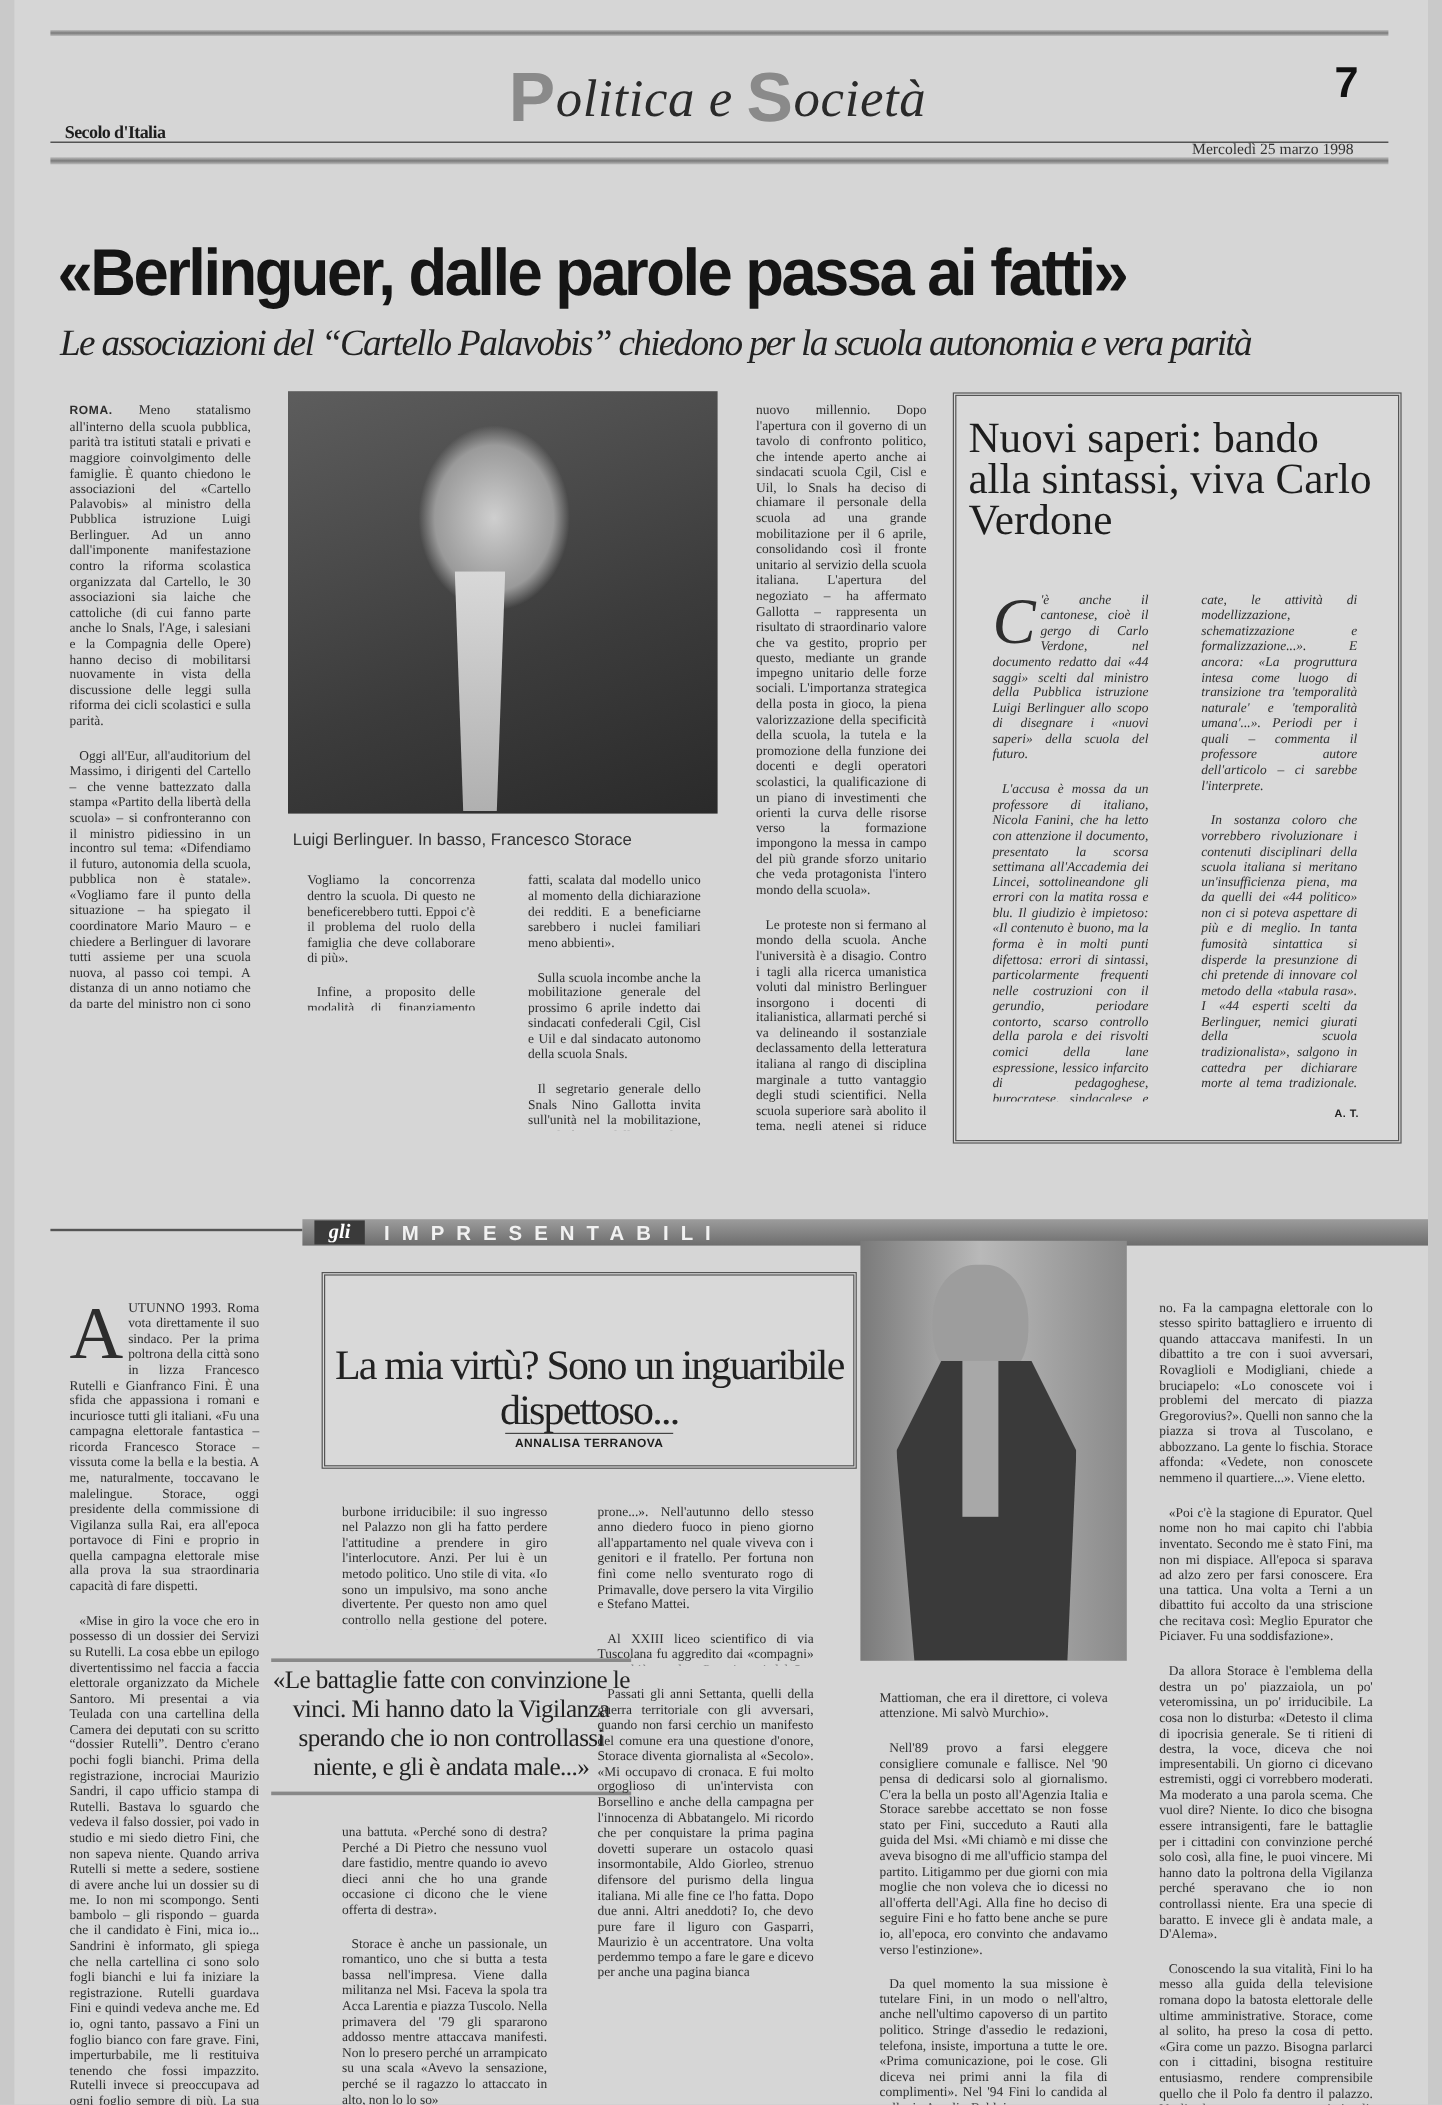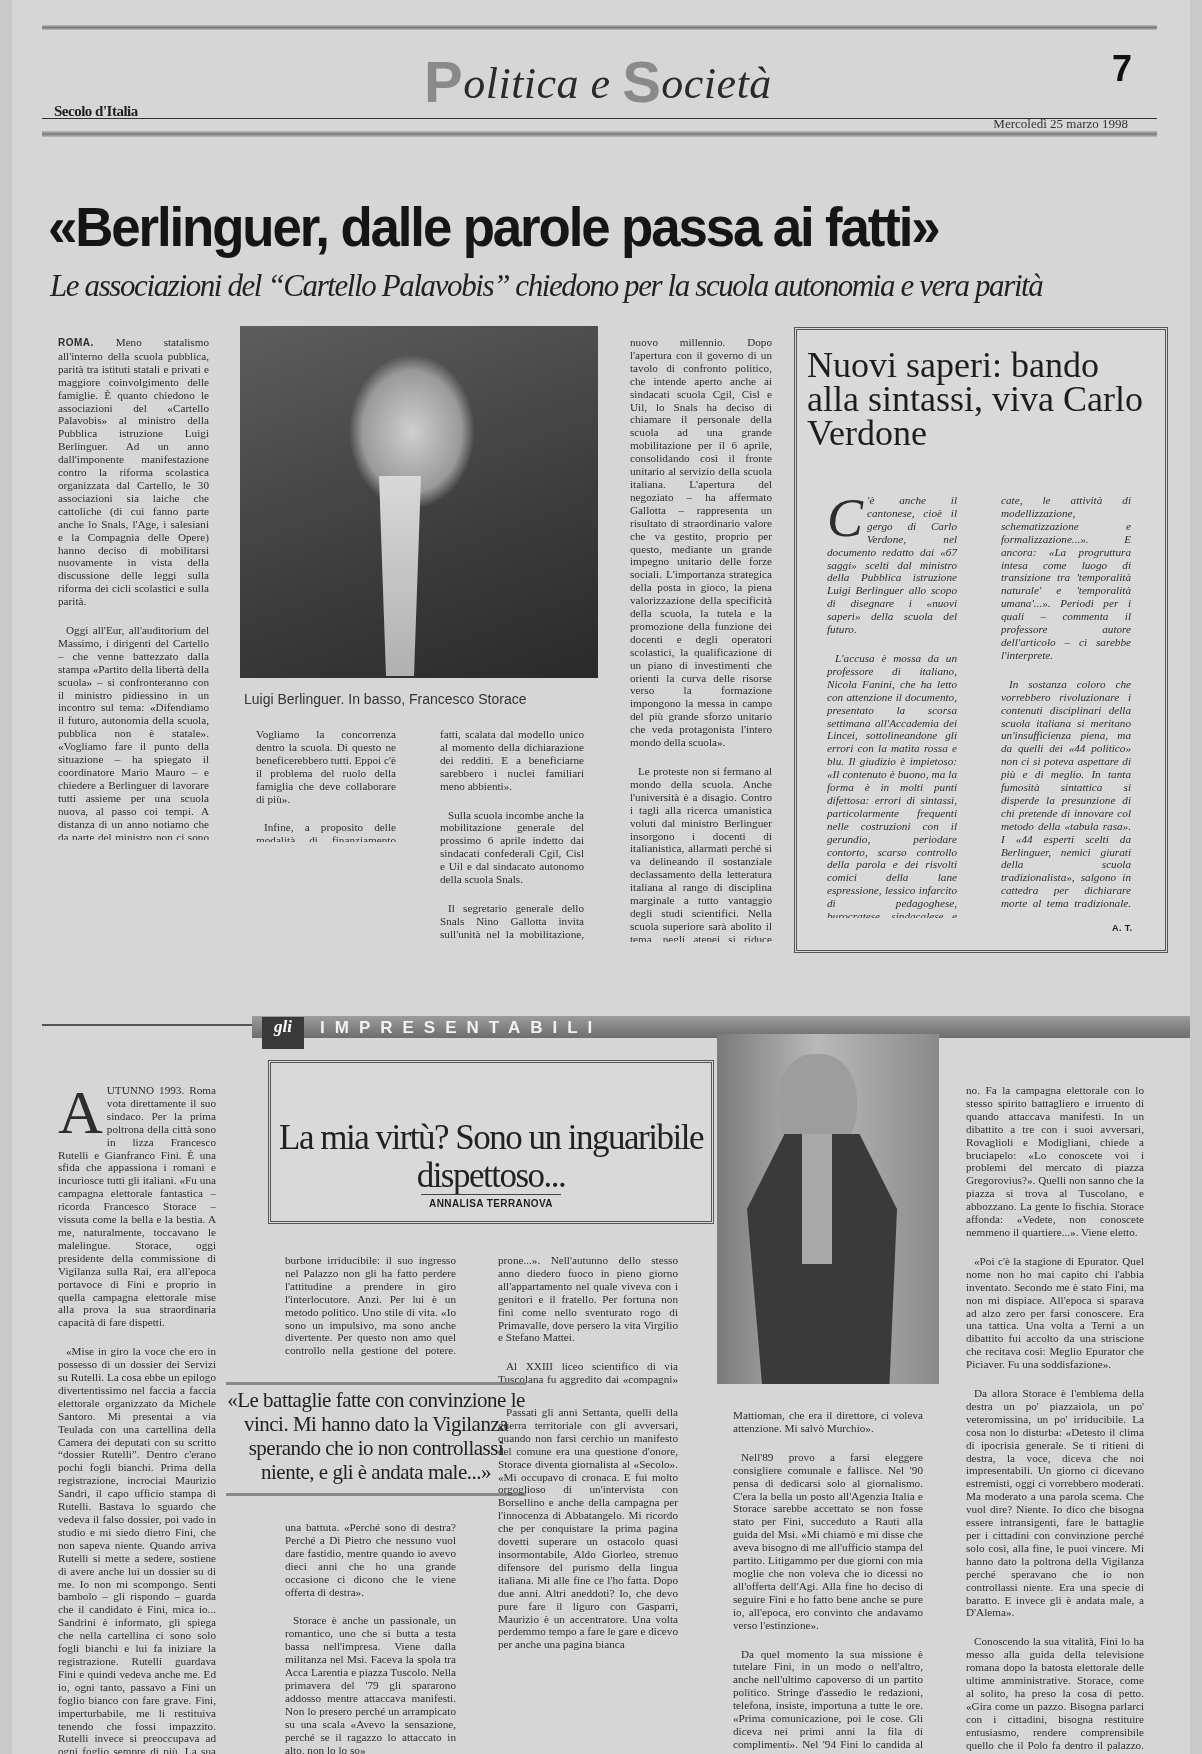--- a/index.html
+++ b/index.html
@@ -19,21 +19,21 @@
   .col p{margin:16px;text-indent:8px;}
   .col p.first{text-indent:0;}
   .col .sc{font-family:"Liberation Sans",sans-serif;font-weight:bold;font-size:10px;letter-spacing:0.5px;}
   .photo{position:absolute;background:#555;overflow:hidden;}
   .caption{position:absolute;font-family:"Liberation Sans",sans-serif;font-size:14px;color:#333;}
   .box{position:absolute;border:3px double #555;background:#d9d9d9;}
   .box-title{position:absolute;font-size:36px;line-height:34px;color:#1d1d1d;}
   .italic-col{font-style:italic;}
   .dropcap{float:left;font-size:54px;line-height:44px;margin:2px 4px 0 0;font-family:"Liberation Serif",serif;}
   .banner{position:absolute;left:240px;top:1016px;width:938px;height:22px;background:linear-gradient(#9c9c9c,#6d6d6d);}
-  .banner .gli{position:absolute;left:10px;top:1px;width:42px;height:32px;background:#3a3a3a;color:#fff;font-style:italic;font-weight:bold;font-size:17px;line-height:19px;text-align:center;font-family:"Liberation Serif",serif;}
+  .banner .gli{position:absolute;left:10px;top:1px;width:42px;height:20px;background:#3a3a3a;color:#fff;font-style:italic;font-weight:bold;font-size:17px;line-height:19px;text-align:center;font-family:"Liberation Serif",serif;}
   .banner .word{position:absolute;left:68px;top:2px;font-family:"Liberation Sans",sans-serif;font-weight:bold;font-size:17px;letter-spacing:10px;color:#f1f1f1;}
   .rule{position:absolute;height:1px;background:#666;}
   .quote{position:absolute;text-align:center;font-size:21px;line-height:24px;color:#222;letter-spacing:-0.5px;}
   .byline{position:absolute;font-family:"Liberation Sans",sans-serif;font-weight:bold;font-size:10px;letter-spacing:0.4px;}
 </style>
 </head>
 <body>
 
 <div class="page">
 
@@ -70,21 +70,21 @@
   <div class="col" style="left:228px;top:842px;width:172px;height:100px;"></div>
 
   <div class="col" style="left:602px;top:320px;width:174px;height:622px;">
     <p class="first">nuovo millennio. Dopo l'apertura con il governo di un tavolo di confronto politico, che intende aperto anche ai sindacati scuola Cgil, Cisl e Uil, lo Snals ha deciso di chiamare il personale della scuola ad una grande mobilitazione per il 6 aprile, consolidando così il fronte unitario al servizio della scuola italiana. L'apertura del negoziato – ha affermato Gallotta – rappresenta un risultato di straordinario valore che va gestito, proprio per questo, mediante un grande impegno unitario delle forze sociali. L'importanza strategica della posta in gioco, la piena valorizzazione della specificità della scuola, la tutela e la promozione della funzione dei docenti e degli operatori scolastici, la qualificazione di un piano di investimenti che orienti la curva delle risorse verso la formazione impongono la messa in campo del più grande sforzo unitario che veda protagonista l'intero mondo della scuola».</p>
     <p>Le proteste non si fermano al mondo della scuola. Anche l'università è a disagio. Contro i tagli alla ricerca umanistica voluti dal ministro Berlinguer insorgono i docenti di italianistica, allarmati perché si va delineando il sostanziale declassamento della letteratura italiana al rango di disciplina marginale a tutto vantaggio degli studi scientifici. Nella scuola superiore sarà abolito il tema, negli atenei si riduce l'importanza dell'esame di letteratura italiana. È un attacco concentrico alla scrittura a tutto vantaggio dell'efficientismo e del pragmatismo. Ne guadagnerà la demagogia, ma non certo la qualità dell'insegnamento impartito agli studenti di ogni ordine e grado.</p>
   </div>
 
   <div class="box" style="left:782px;top:327px;width:368px;height:620px;">
     <div class="box-title" style="left:10px;top:18px;width:348px;">Nuovi saperi: bando alla sintassi, viva Carlo Verdone</div>
     <div class="col italic-col" style="left:14px;top:148px;width:162px;height:440px;">
-      <p class="first"><span class="dropcap">C</span><span>'è anche il cantonese, cioè il gergo di Carlo Verdone, nel documento redatto dai «67 saggi» scelti dal ministro della Pubblica istruzione Luigi Berlinguer allo scopo di disegnare i «nuovi saperi» della scuola del futuro.</span></p>
+      <p class="first"><span class="dropcap">C</span><span>'è anche il cantonese, cioè il gergo di Carlo Verdone, nel documento redatto dai «44 saggi» scelti dal ministro della Pubblica istruzione Luigi Berlinguer allo scopo di disegnare i «nuovi saperi» della scuola del futuro.</span></p>
       <p>L'accusa è mossa da un professore di italiano, Nicola Fanini, che ha letto con attenzione il documento, presentato la scorsa settimana all'Accademia dei Lincei, sottolineandone gli errori con la matita rossa e blu. Il giudizio è impietoso: «Il contenuto è buono, ma la forma è in molti punti difettosa: errori di sintassi, particolarmente frequenti nelle costruzioni con il gerundio, periodare contorto, scarso controllo della parola e dei risvolti comici della lane espressione, lessico infarcito di pedagoghese, burocratese, sindacalese e verdonese; uso di formule criptiche incomprensibili ai non iniziati».</p>
       <p>E quest'ultimo appunto è forse quello più calzante. Ecco due esempi tratti dal testo sotto esame: «Il momento cognitivo deve assumere come obiettivo quello di restituire in tutta la loro articolazione e complessità di processi conoscitivi e intellettuali, non riducibili a procedure codifi-</p>
     </div>
     <div class="col italic-col" style="left:188px;top:148px;width:162px;height:430px;">
       <p class="first">cate, le attività di modellizzazione, schematizzazione e formalizzazione...». E ancora: «La progruttura intesa come luogo di transizione tra 'temporalità naturale' e 'temporalità umana'...». Periodi per i quali – commenta il professore autore dell'articolo – ci sarebbe l'interprete.</p>
       <p>In sostanza coloro che vorrebbero rivoluzionare i contenuti disciplinari della scuola italiana si meritano un'insufficienza piena, ma da quelli dei «44 politico» non ci si poteva aspettare di più e di meglio. In tanta fumosità sintattica si disperde la presunzione di chi pretende di innovare col metodo della «tabula rasa». I «44 esperti scelti da Berlinguer, nemici giurati della scuola tradizionalista», salgono in cattedra per dichiarare morte al tema tradizionale. Si cambia rotta – avvertono – gli studenti dovranno imparare ad elaborare «messaggi pratici ed essenziali». Peccato che il loro modo di scrivere non solo sia bello, ma nemmeno utile, perché non si capisce. Conclusione: «i sei saggi dovrebbero cambiare mestiere oppure Berlinguer farebbe meglio a stracciare la carta dei «nuovi saperi» rimandando gli esperti allo studio dell'abc».</p>
     </div>
     <div class="byline" style="left:315px;top:593px;font-size:9px;">A. T.</div>
   </div>
 

